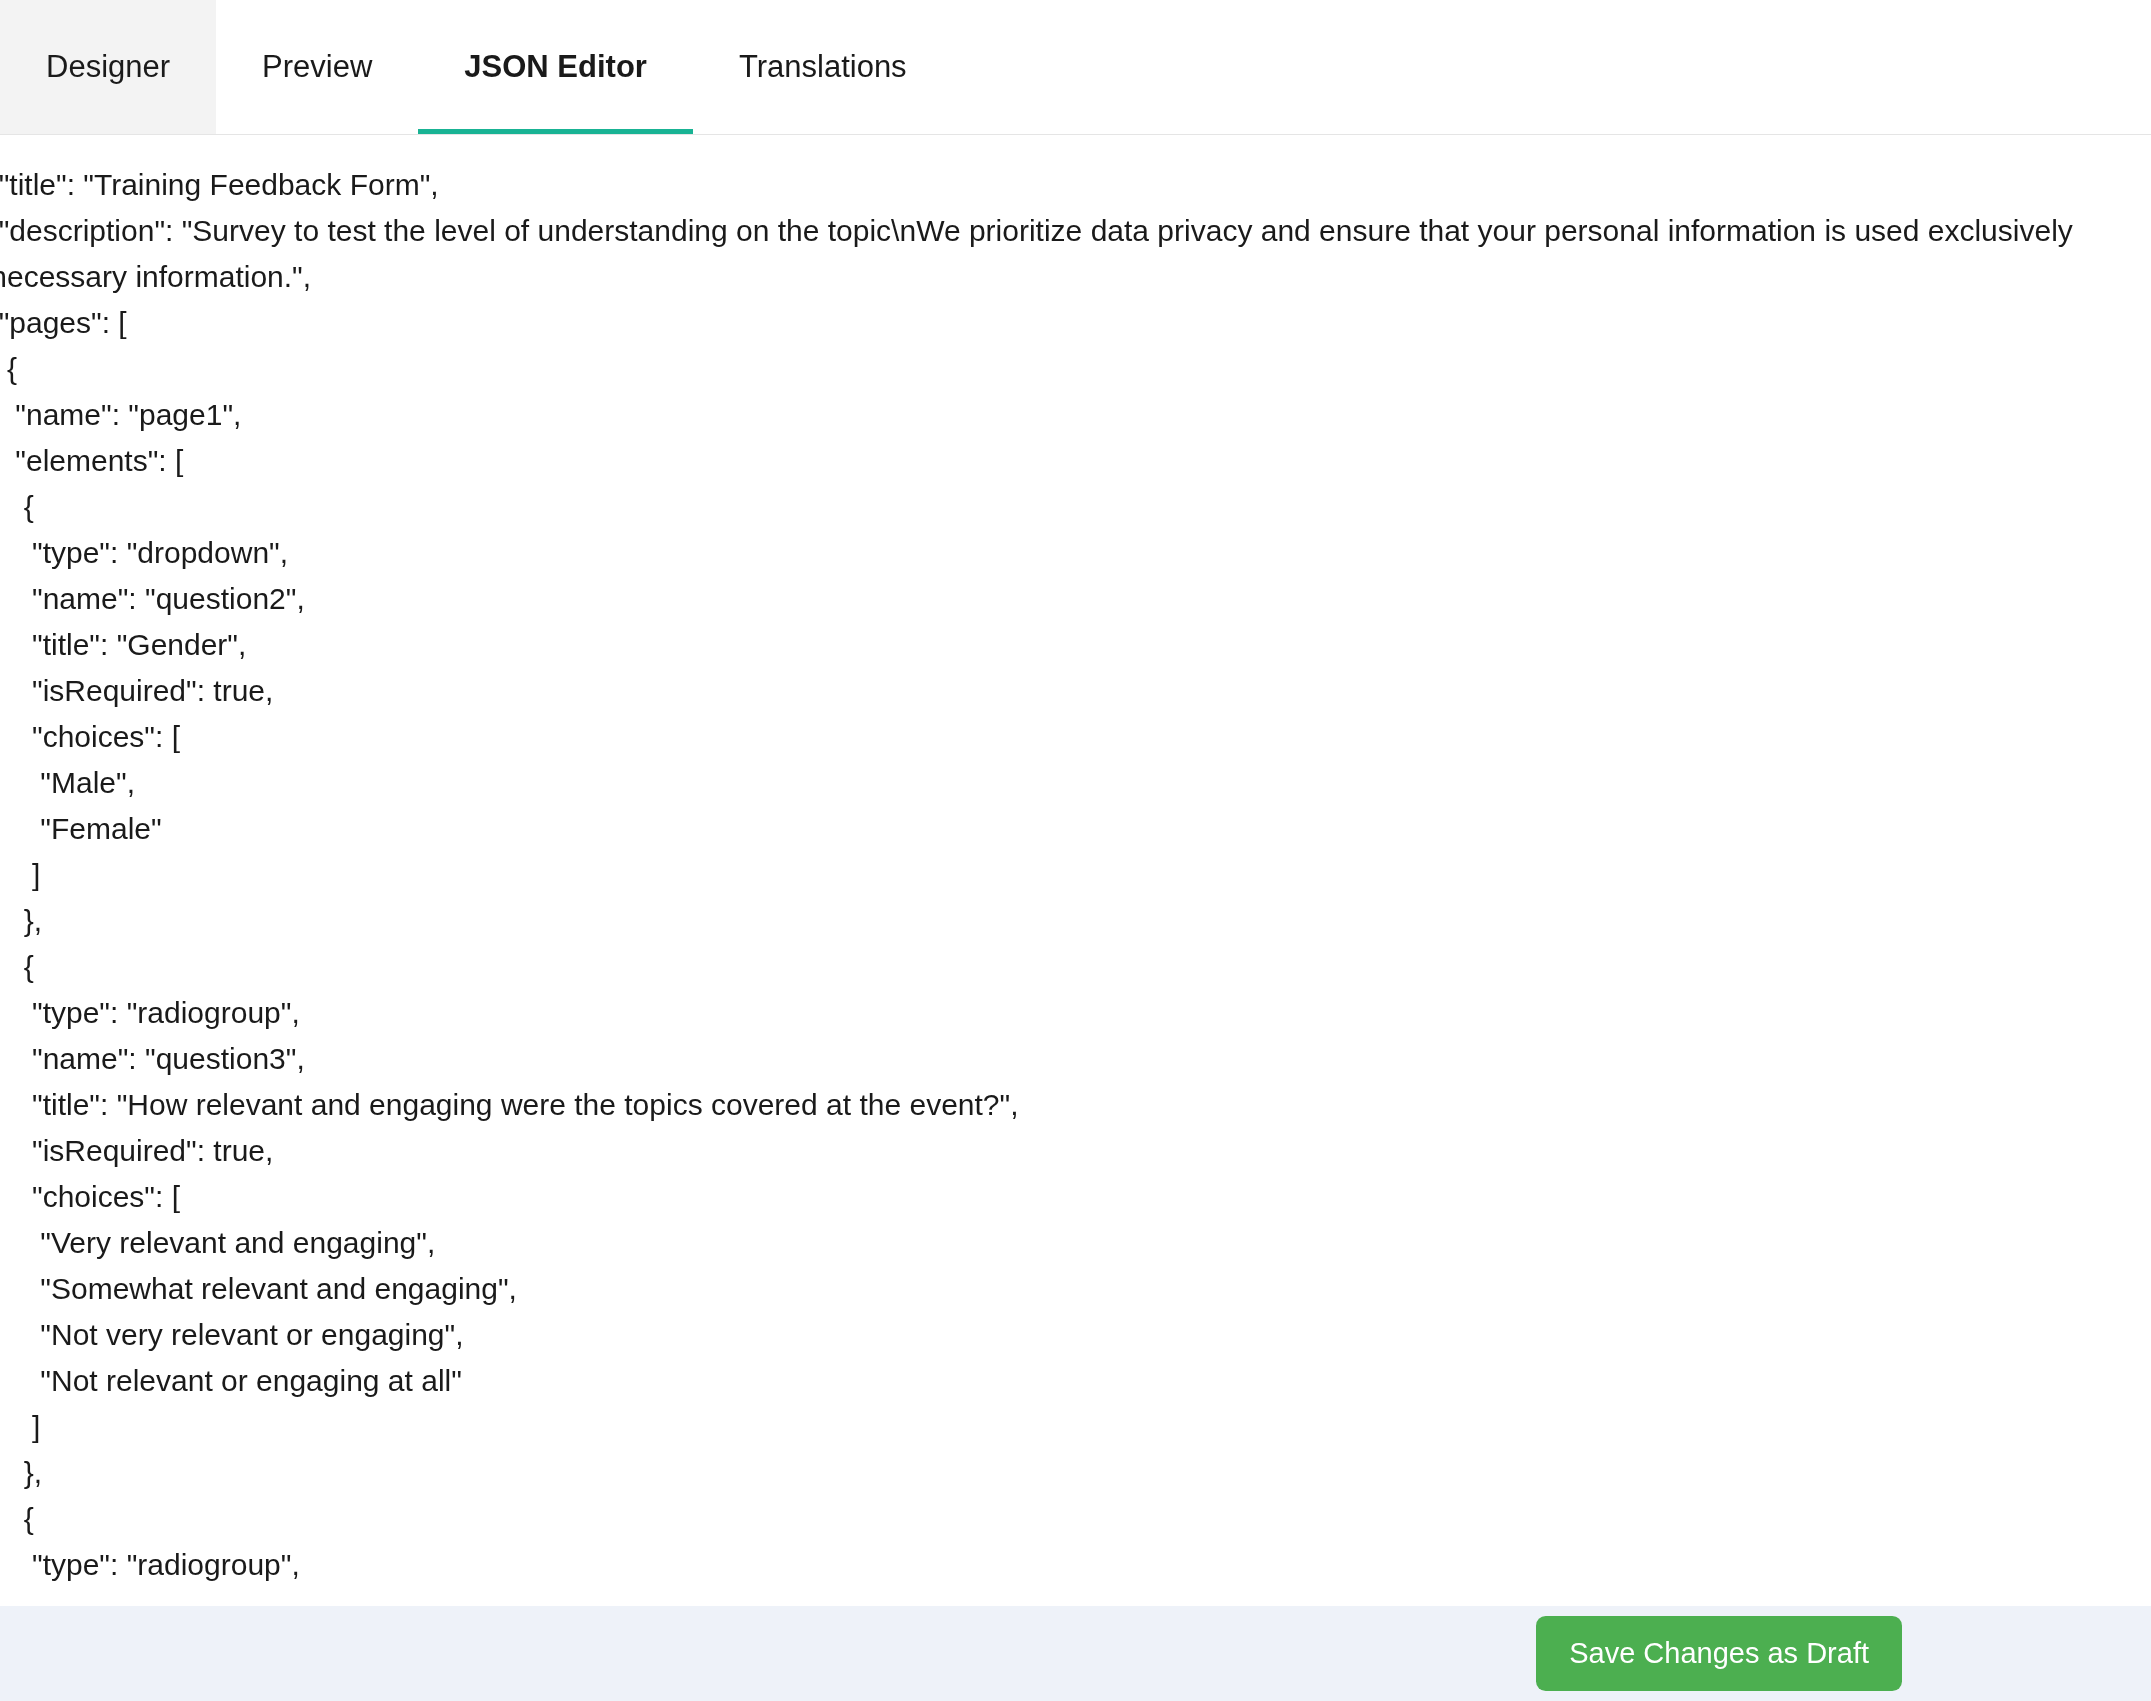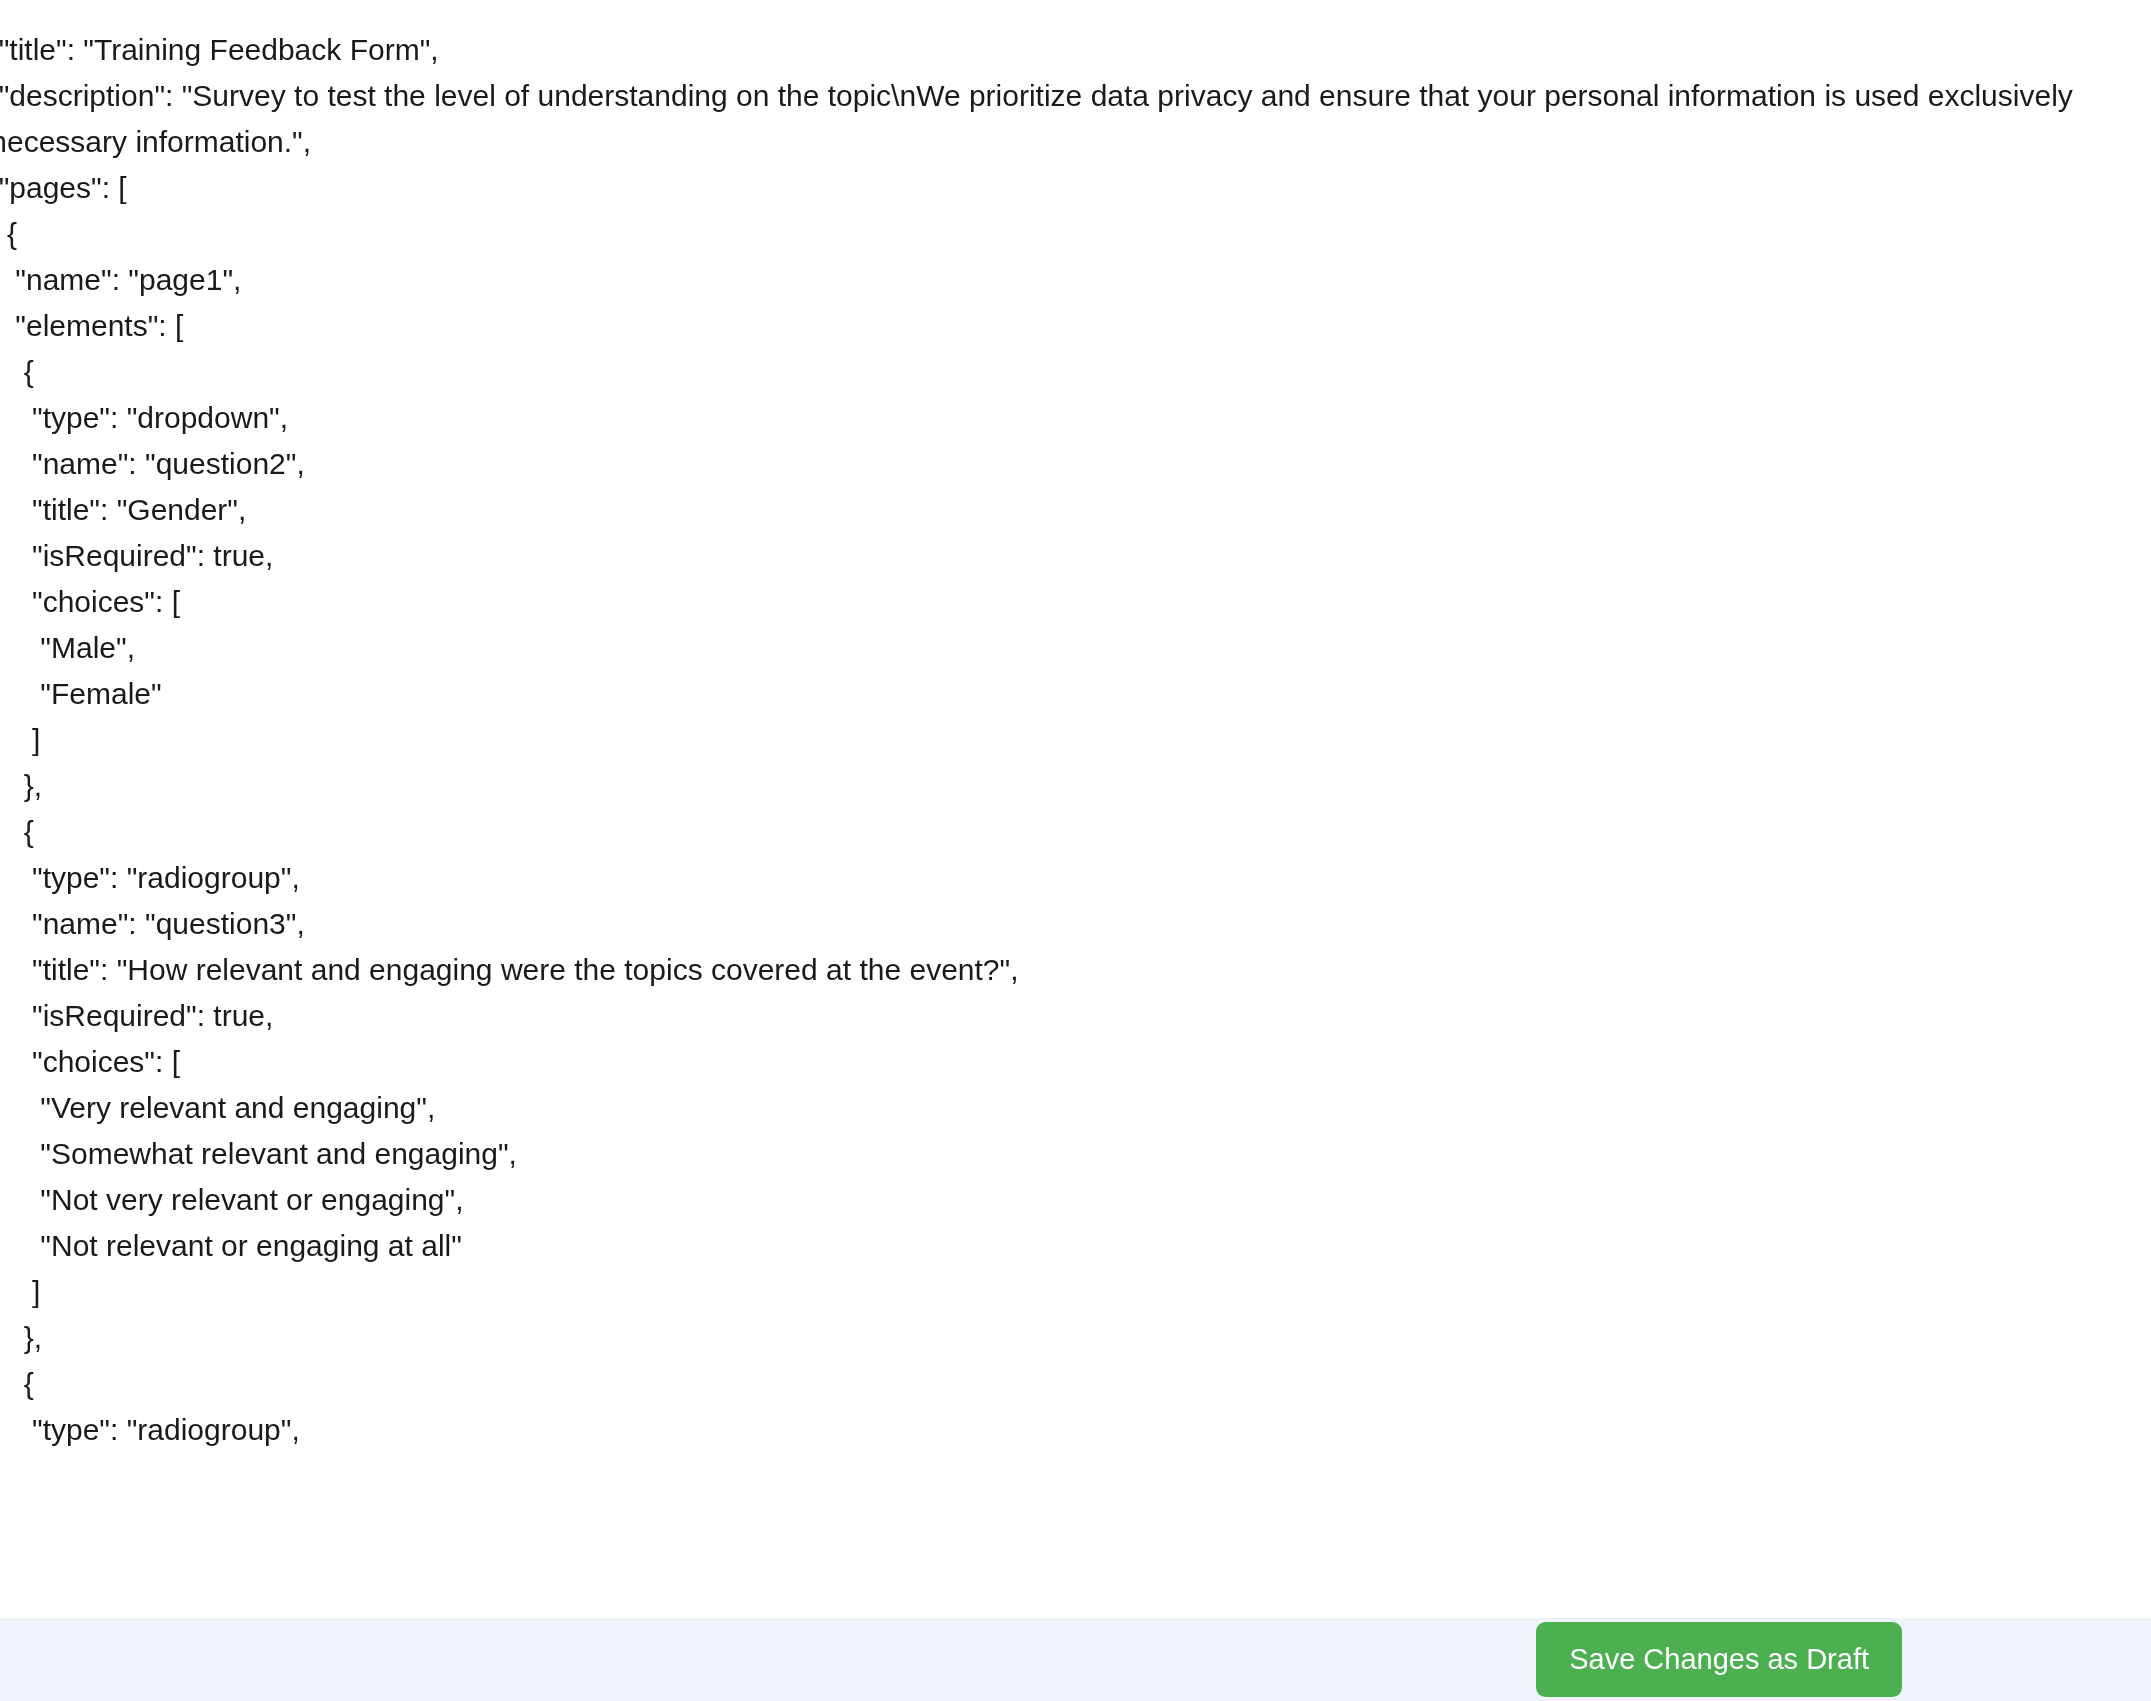--- a/index.html
+++ b/index.html
@@ -71,21 +71,21 @@
       color: #1a1a1a;
       white-space: pre;
       padding-left: 0;
       margin-left: -9.7px;
     }
     .footer-bar {
       position: absolute;
       bottom: 0;
       left: 0;
       right: 0;
-      height: 83px;
+      height: 95px;
       background: #eef2f9;
       display: flex;
       align-items: center;
       justify-content: flex-end;
       padding-right: 249px;
     }
     .save-button {
       background: #4caf50;
       color: #ffffff;
       border: none;
@@ -95,20 +95,34 @@
       font-weight: 400;
       cursor: pointer;
       font-family: inherit;
     }
   </style>
 </head>
 <body>
 
 <div class="app-container">
 
+  <div class="tabs-bar">
+    <div class="tab inactive-gray">
+      <span>Designer</span>
+    </div>
+    <div class="tab">
+      <span>Preview</span>
+    </div>
+    <div class="tab active">
+      <span>JSON Editor</span>
+    </div>
+    <div class="tab">
+      <span>Translations</span>
+    </div>
+  </div>
 
   <div class="editor-area">
     <div class="json-content"> "title": "Training Feedback Form",
  "description": "Survey to test the level of understanding on the topic\nWe prioritize data privacy and ensure that your personal information is used exclusively
 necessary information.",
  "pages": [
   {
    "name": "page1",
    "elements": [
     {

